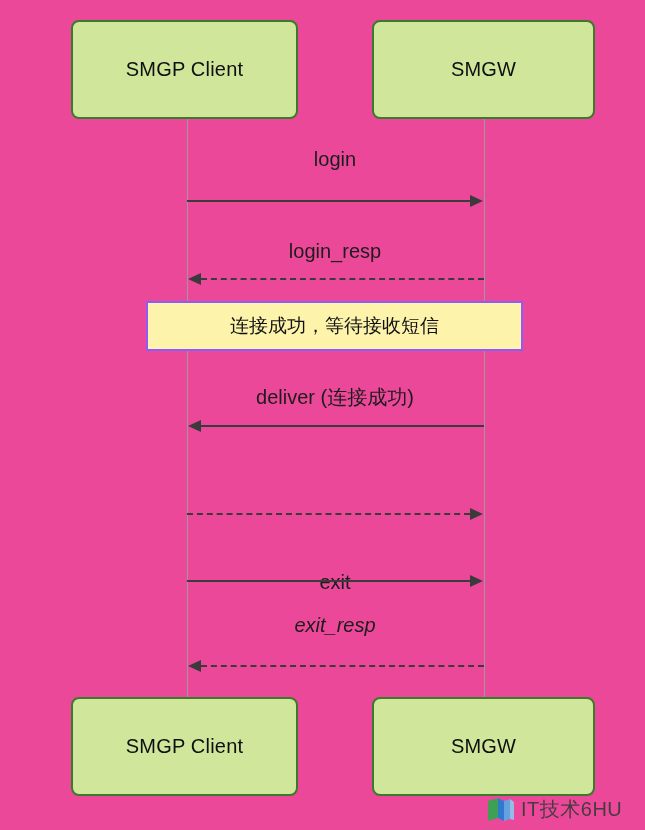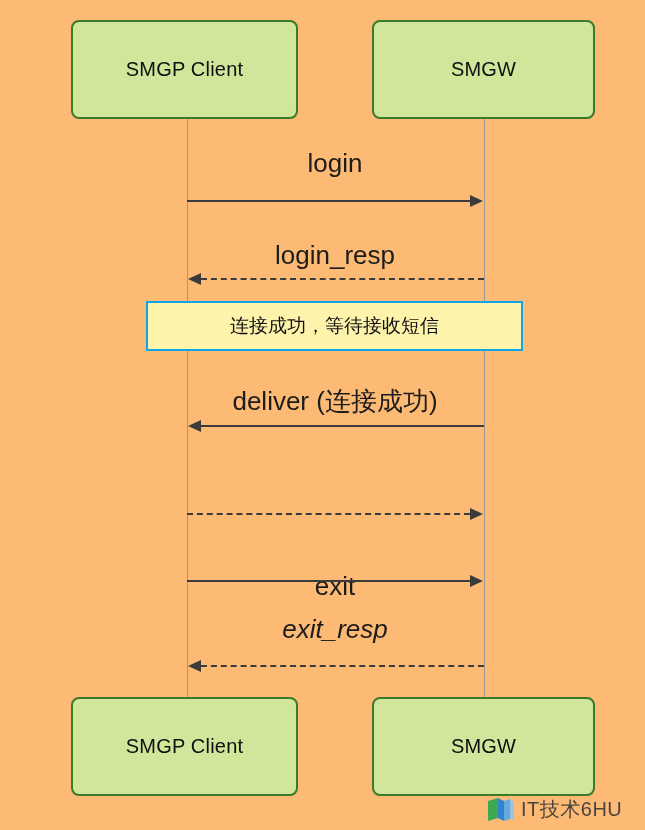--- a/index.html
+++ b/index.html
@@ -7,21 +7,21 @@
     padding: 0;
     background: #ffffff;
   }
   body {
     font-family: "Liberation Sans", "DejaVu Sans", sans-serif;
   }
   #canvas {
     position: relative;
     width: 645px;
     height: 830px;
-    background: #fdba74;
+    background: #ec4899;
     overflow: hidden;
   }
   .participant-box {
     position: absolute;
     box-sizing: border-box;
     background: #cfe69b;
     border: 2px solid #3c7a2b;
     border-radius: 8px;
     display: flex;
     align-items: center;
@@ -31,21 +31,21 @@
     letter-spacing: 0.2px;
   }
   .lifeline {
     position: absolute;
     width: 1px;
     background: #9a9a9a;
   }
   .msg-label {
     position: absolute;
     color: #1c1c1c;
-    font-size: 26px;
+    font-size: 20px;
     white-space: nowrap;
     text-align: center;
     transform: translateX(-50%);
   }
   .arrow-line {
     position: absolute;
     height: 0;
     border-top: 2px solid #3b3b3b;
   }
   .arrow-line.dashed {
@@ -61,21 +61,21 @@
   .arrow-head.right {
     border-left: 13px solid #3b3b3b;
   }
   .arrow-head.left {
     border-right: 13px solid #3b3b3b;
   }
   .note-box {
     position: absolute;
     box-sizing: border-box;
     background: #fdf3ab;
-    border: 2px solid #0ea5e9;
+    border: 2px solid #8b5cf6;
     display: flex;
     align-items: center;
     justify-content: center;
     color: #111111;
     font-size: 19px;
   }
   .watermark {
     position: absolute;
     display: flex;
     align-items: center;

